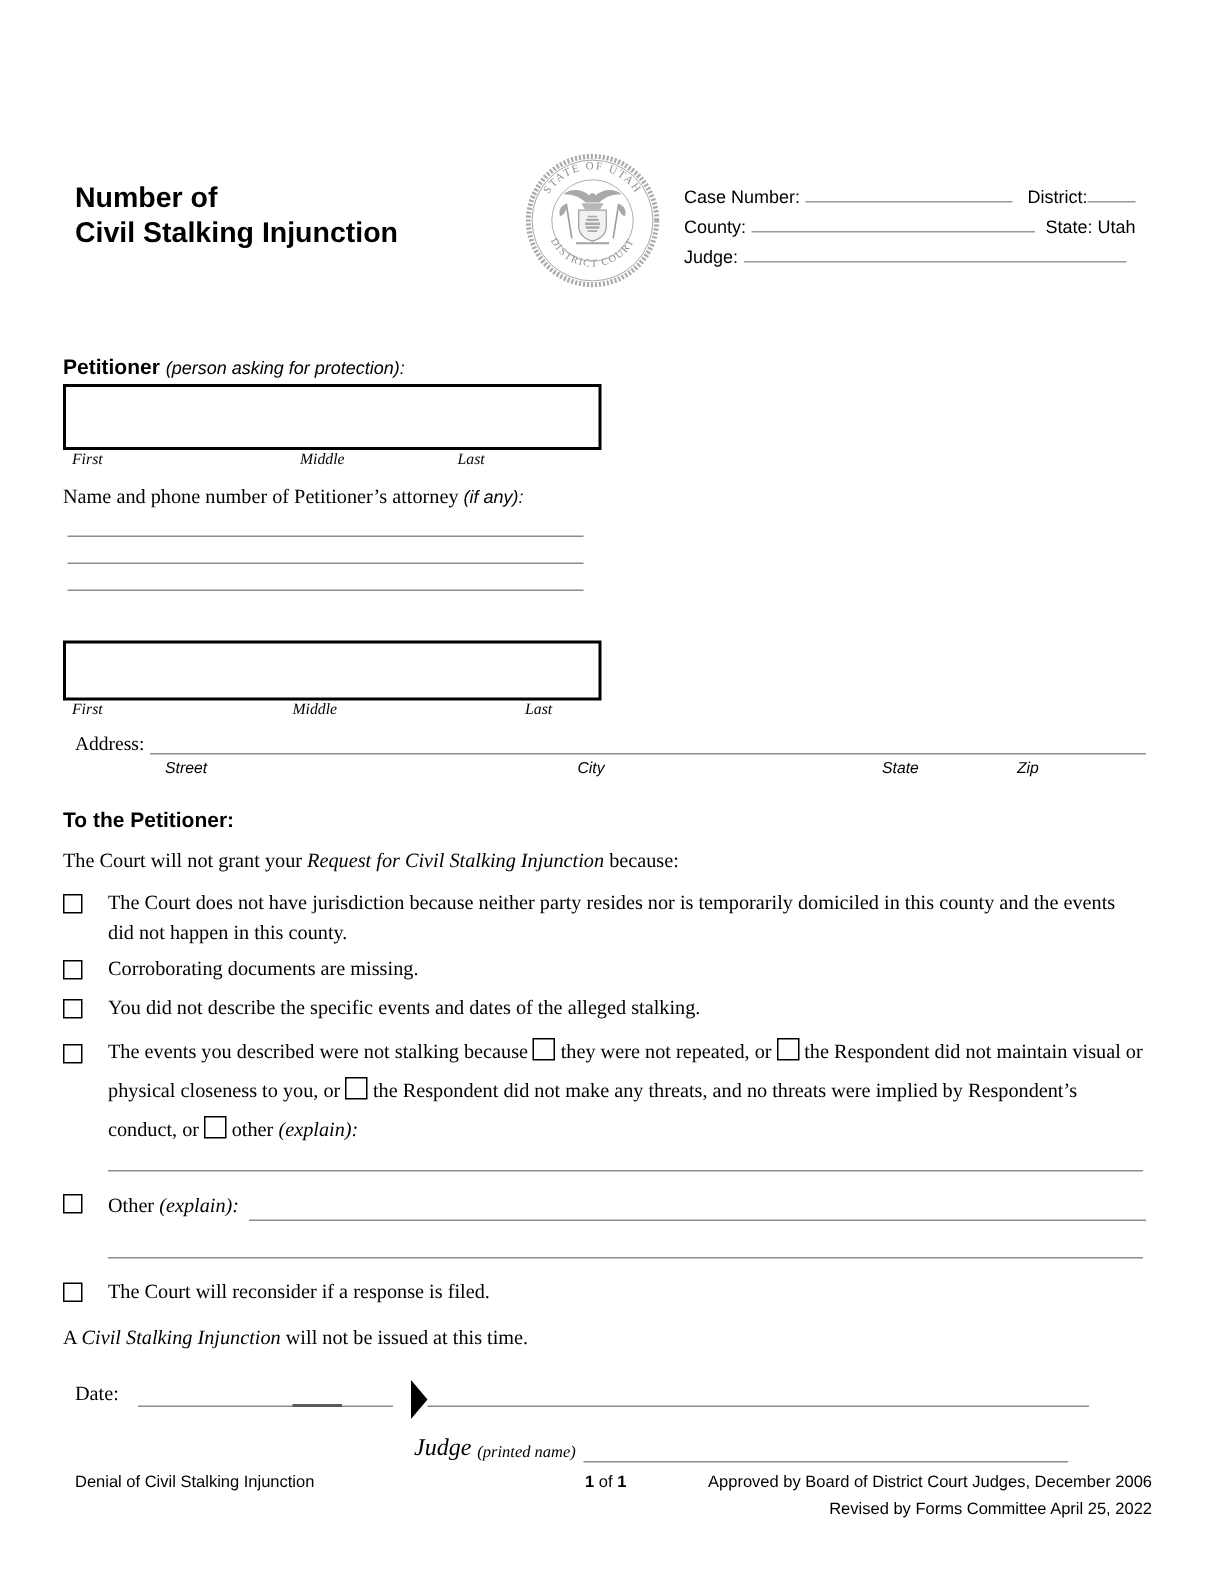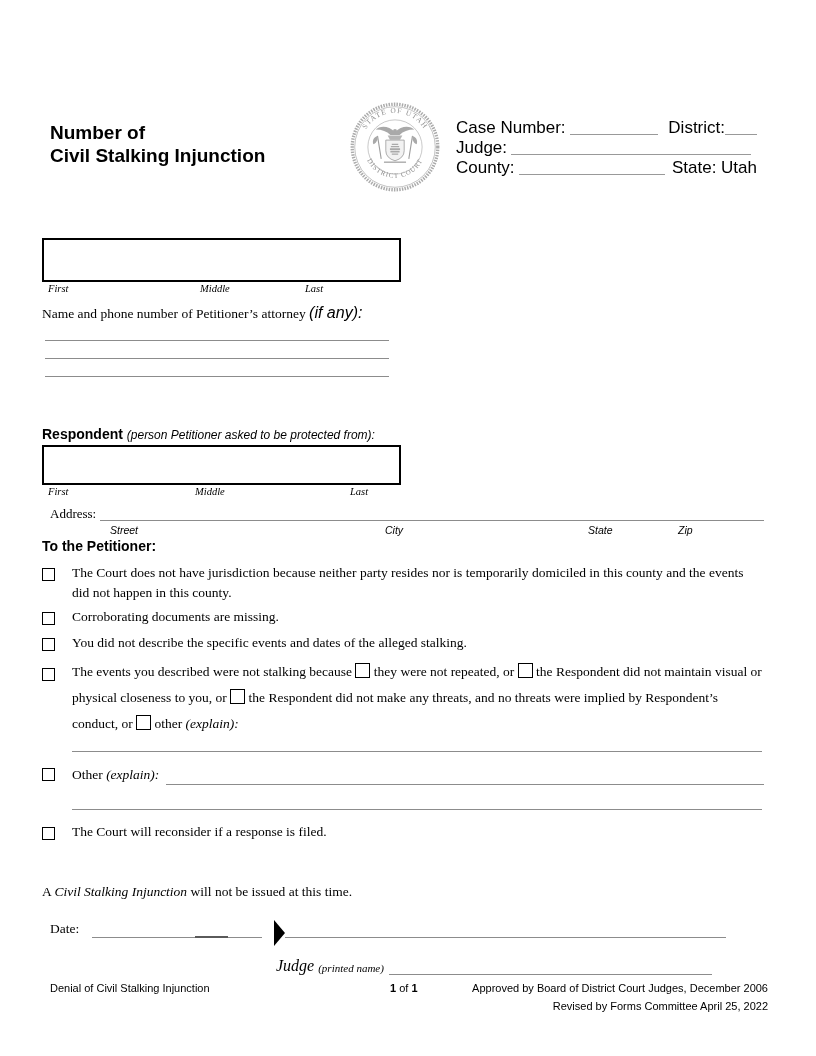--- a/index.html
+++ b/index.html
@@ -10,21 +10,21 @@
   .it{font-style:italic;}
   .b{font-weight:bold;}
   .grow{flex:1;}
   .fill{border-bottom:1px solid #8c8c8c;}
 
   .title{left:50px;top:121px;font-family:"Liberation Sans",sans-serif;font-weight:bold;
          font-size:19px;line-height:23px;}
 
   .seal{left:349px;top:99px;width:92px;height:96px;}
 
-  .caseinfo{left:456px;top:119px;width:301px;font-family:"Liberation Sans",sans-serif;font-size:17px;}
+  .caseinfo{left:456px;top:119px;width:301px;font-family:"Liberation Sans",sans-serif;font-size:12px;}
   .ci-row{display:flex;align-items:flex-end;height:19px;margin-bottom:1px;}
   .ci-row span{white-space:nowrap;}
   .ci-line{border-bottom:1px solid #999;height:0;margin:0 0 3px 4px;}
 
   .sec{left:42px;width:722px;}
   .sec-h{font-family:"Liberation Sans",sans-serif;font-size:14px;font-weight:bold;line-height:17px;}
   .sec-h .note{font-weight:normal;font-style:italic;font-size:12px;}
   .namebox{border:2px solid #000;width:355px;background:#fff;}
   .minilabels{position:relative;width:420px;height:14px;font-family:Liberation Serif, serif;
               font-style:italic;font-size:10.5px;}
@@ -81,70 +81,71 @@
 </svg>
 
 <div class="abs caseinfo">
   <div class="ci-row">
     <span>Case Number:</span>
     <div class="ci-line grow"></div>
     <span style="margin-left:10px">District:</span>
     <div class="ci-line" style="width:32px;margin-left:0"></div>
   </div>
   <div class="ci-row">
-    <span>Judge:</span>
-    <div class="ci-line grow" style="margin-right:6px"></div>
-  </div>
-  <div class="ci-row">
     <span>County:</span>
     <div class="ci-line grow"></div>
     <span style="margin-left:7px">State: Utah</span>
   </div>
+  <div class="ci-row">
+    <span>Judge:</span>
+    <div class="ci-line grow" style="margin-right:6px"></div>
+  </div>
 </div>
 
 <div class="abs sec" style="top:236px">
+  <div class="sec-h">
+    <span>Petitioner</span>
+    <span class="note">(person asking for protection):</span>
+  </div>
   <div class="namebox" style="height:40px;margin-top:2px"></div>
   <div class="minilabels">
     <span style="left:6px">First</span>
     <span style="left:158px">Middle</span>
     <span style="left:263px">Last</span>
   </div>
   <div class="serif-line" style="margin-top:7px">
-    <span>Name and phone number of Petitioner’s attorney </span><span class="sans it" style="font-size:16px">(if any):</span>
+    <span>Name and phone number of Petitioner’s attorney </span><span class="sans it" style="font-size:12px">(if any):</span>
   </div>
   <div class="fill" style="width:344px;margin-left:3px;height:16px"></div>
   <div class="fill" style="width:344px;margin-left:3px;height:17px"></div>
   <div class="fill" style="width:344px;margin-left:3px;height:17px"></div>
 </div>
 
 <div class="abs sec" style="top:426px">
-  <div class="sec-h">
-    <span>Respondent</span>
-    <span class="note">(person Petitioner asked to be protected from):</span>
-  </div>
   <div class="namebox" style="height:36px;margin-top:1px"></div>
   <div class="minilabels">
     <span style="left:6px">First</span>
     <span style="left:153px">Middle</span>
     <span style="left:308px">Last</span>
   </div>
   <div style="display:flex;margin-top:7px;font-size:13px">
     <span style="margin-left:8px">Address:</span>
     <div class="fill grow" style="height:14px;margin-left:4px"></div>
   </div>
   <div class="sublabels" style="margin-top:2px">
     <span style="left:68px">Street</span>
     <span style="left:343px">City</span>
     <span style="left:546px">State</span>
     <span style="left:636px">Zip</span>
   </div>
 </div>
 
 <div class="abs sec" style="top:538px">
   <div class="sec-h">To the Petitioner:</div>
+  <div class="serif-line" style="margin-top:9px"><span>The Court will not grant your </span><span class="it">Request for Civil Stalking Injunction</span><span> because:</span></div>
 
   <div class="citem" style="margin-top:8px">
     <div class="cbcol"><span class="cb"></span></div>
     <div class="ctext">The Court does not have jurisdiction because neither party resides nor is temporarily domiciled in this county and the events did not happen in this county.</div>
   </div>
 
   <div class="citem" style="margin-top:4px">
     <div class="cbcol"><span class="cb"></span></div>
     <div class="ctext">Corroborating documents are missing.</div>
   </div>

